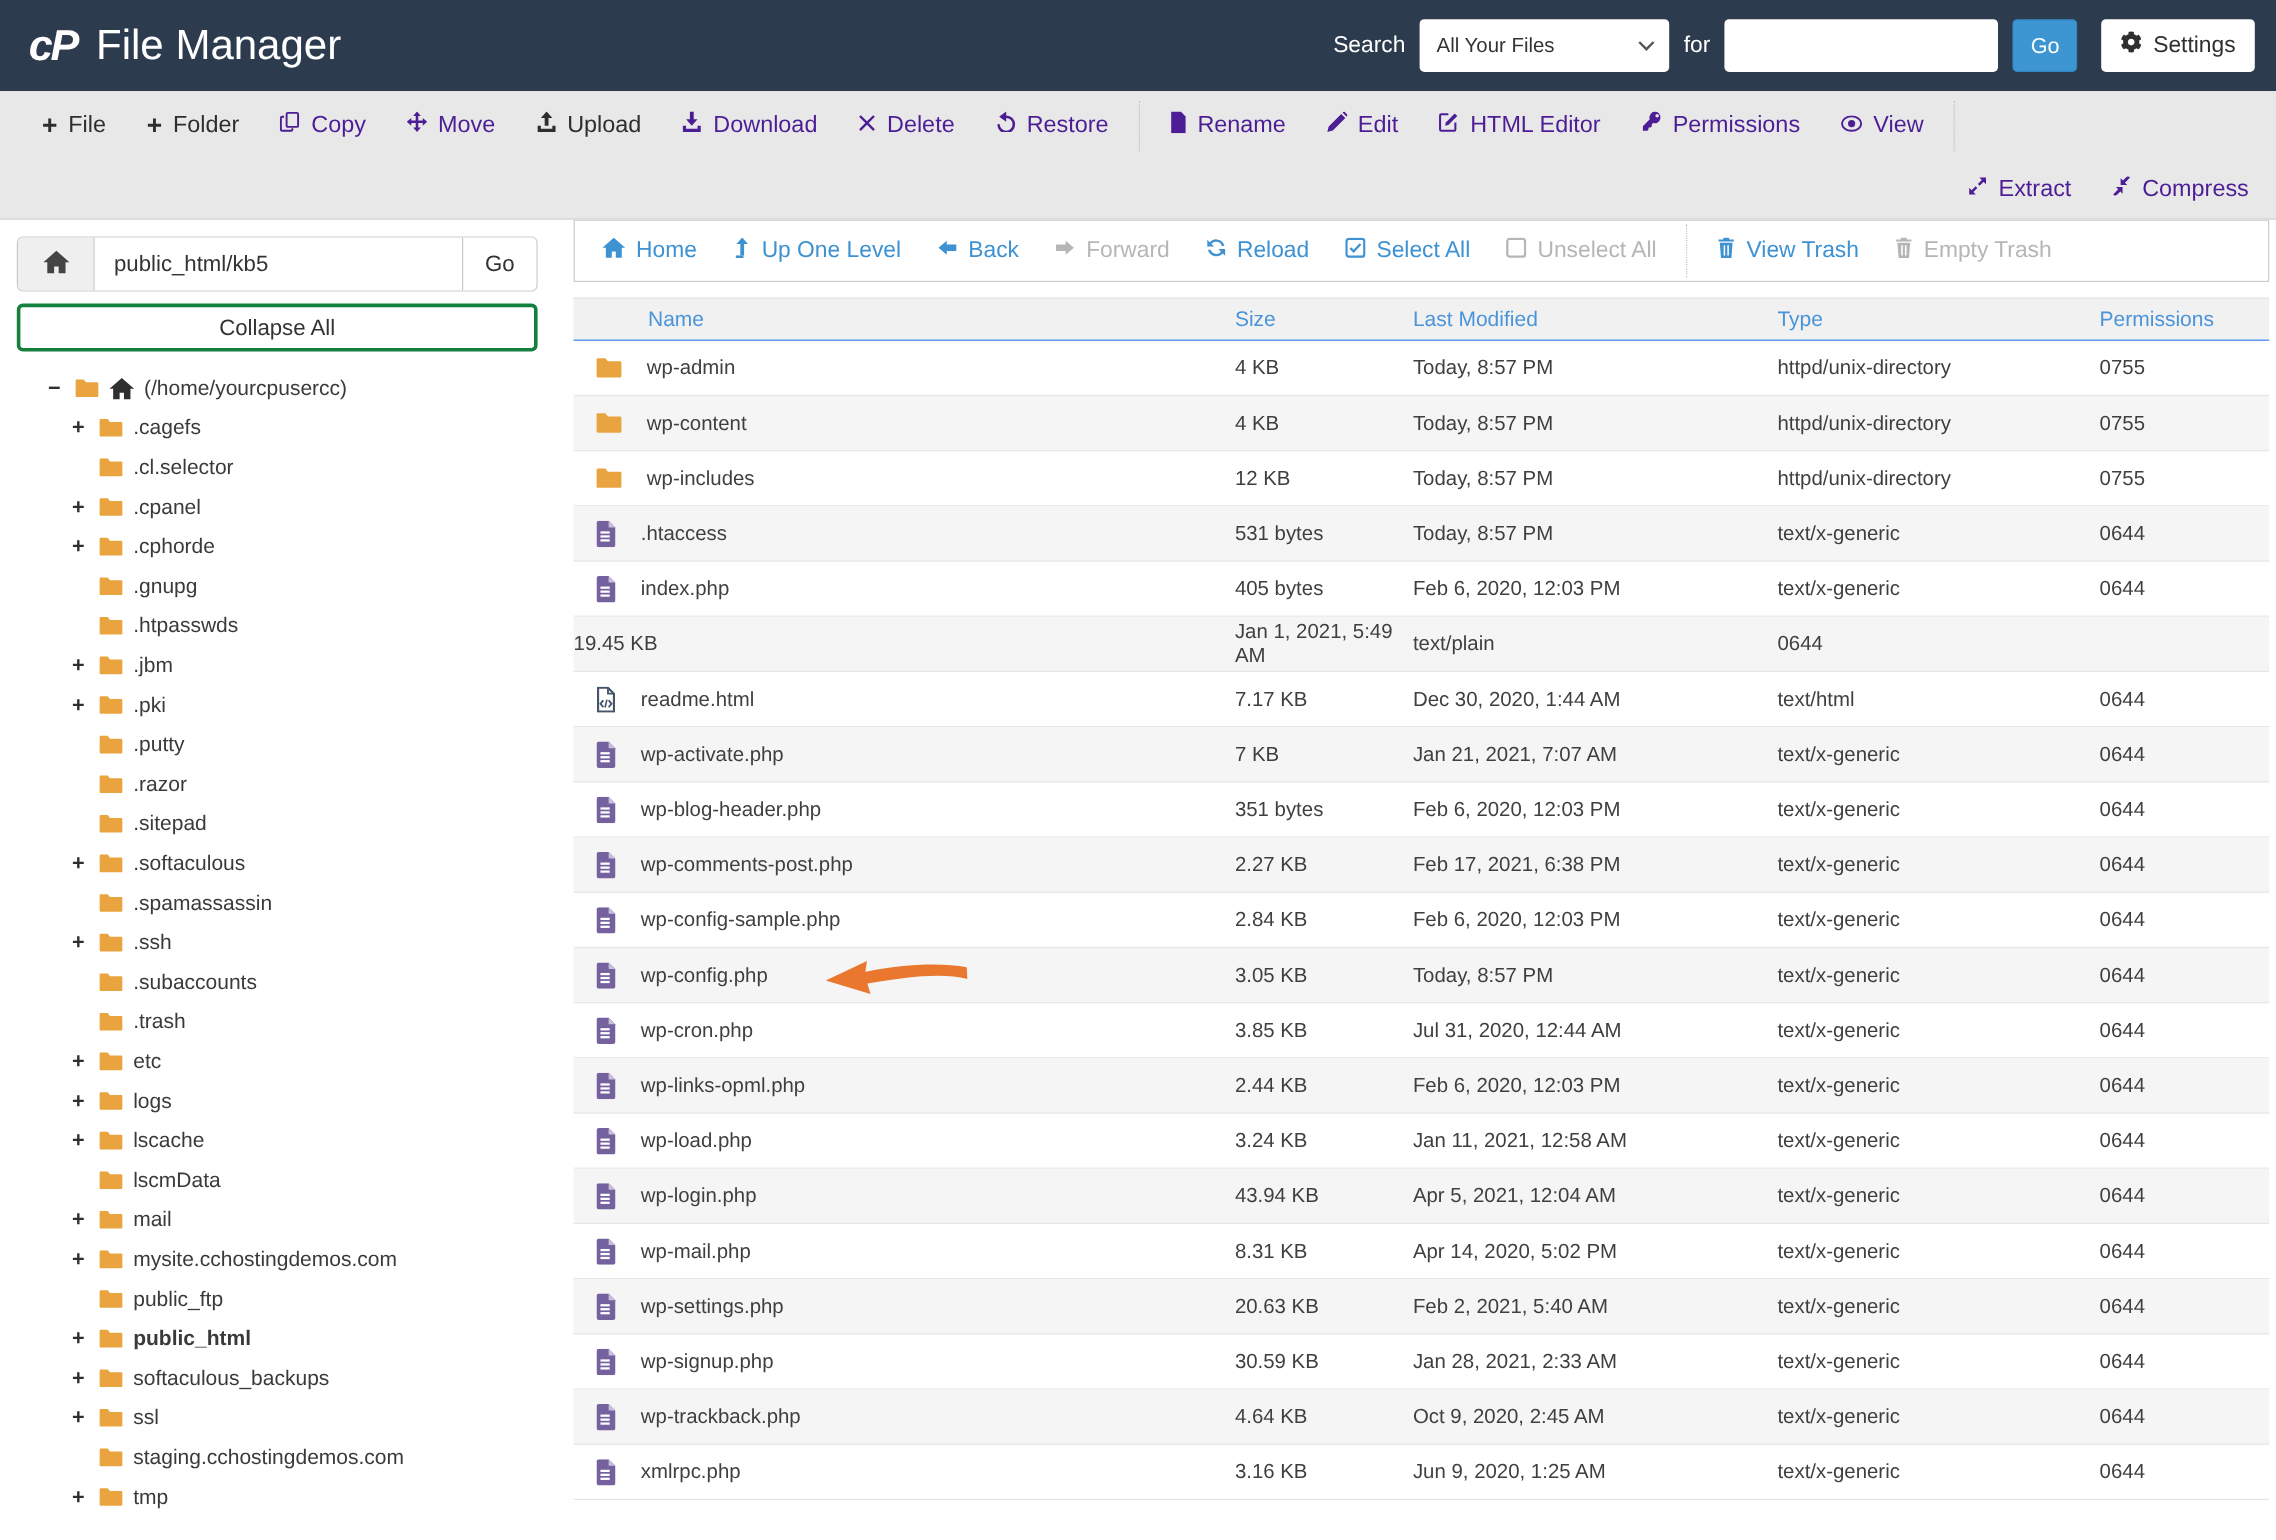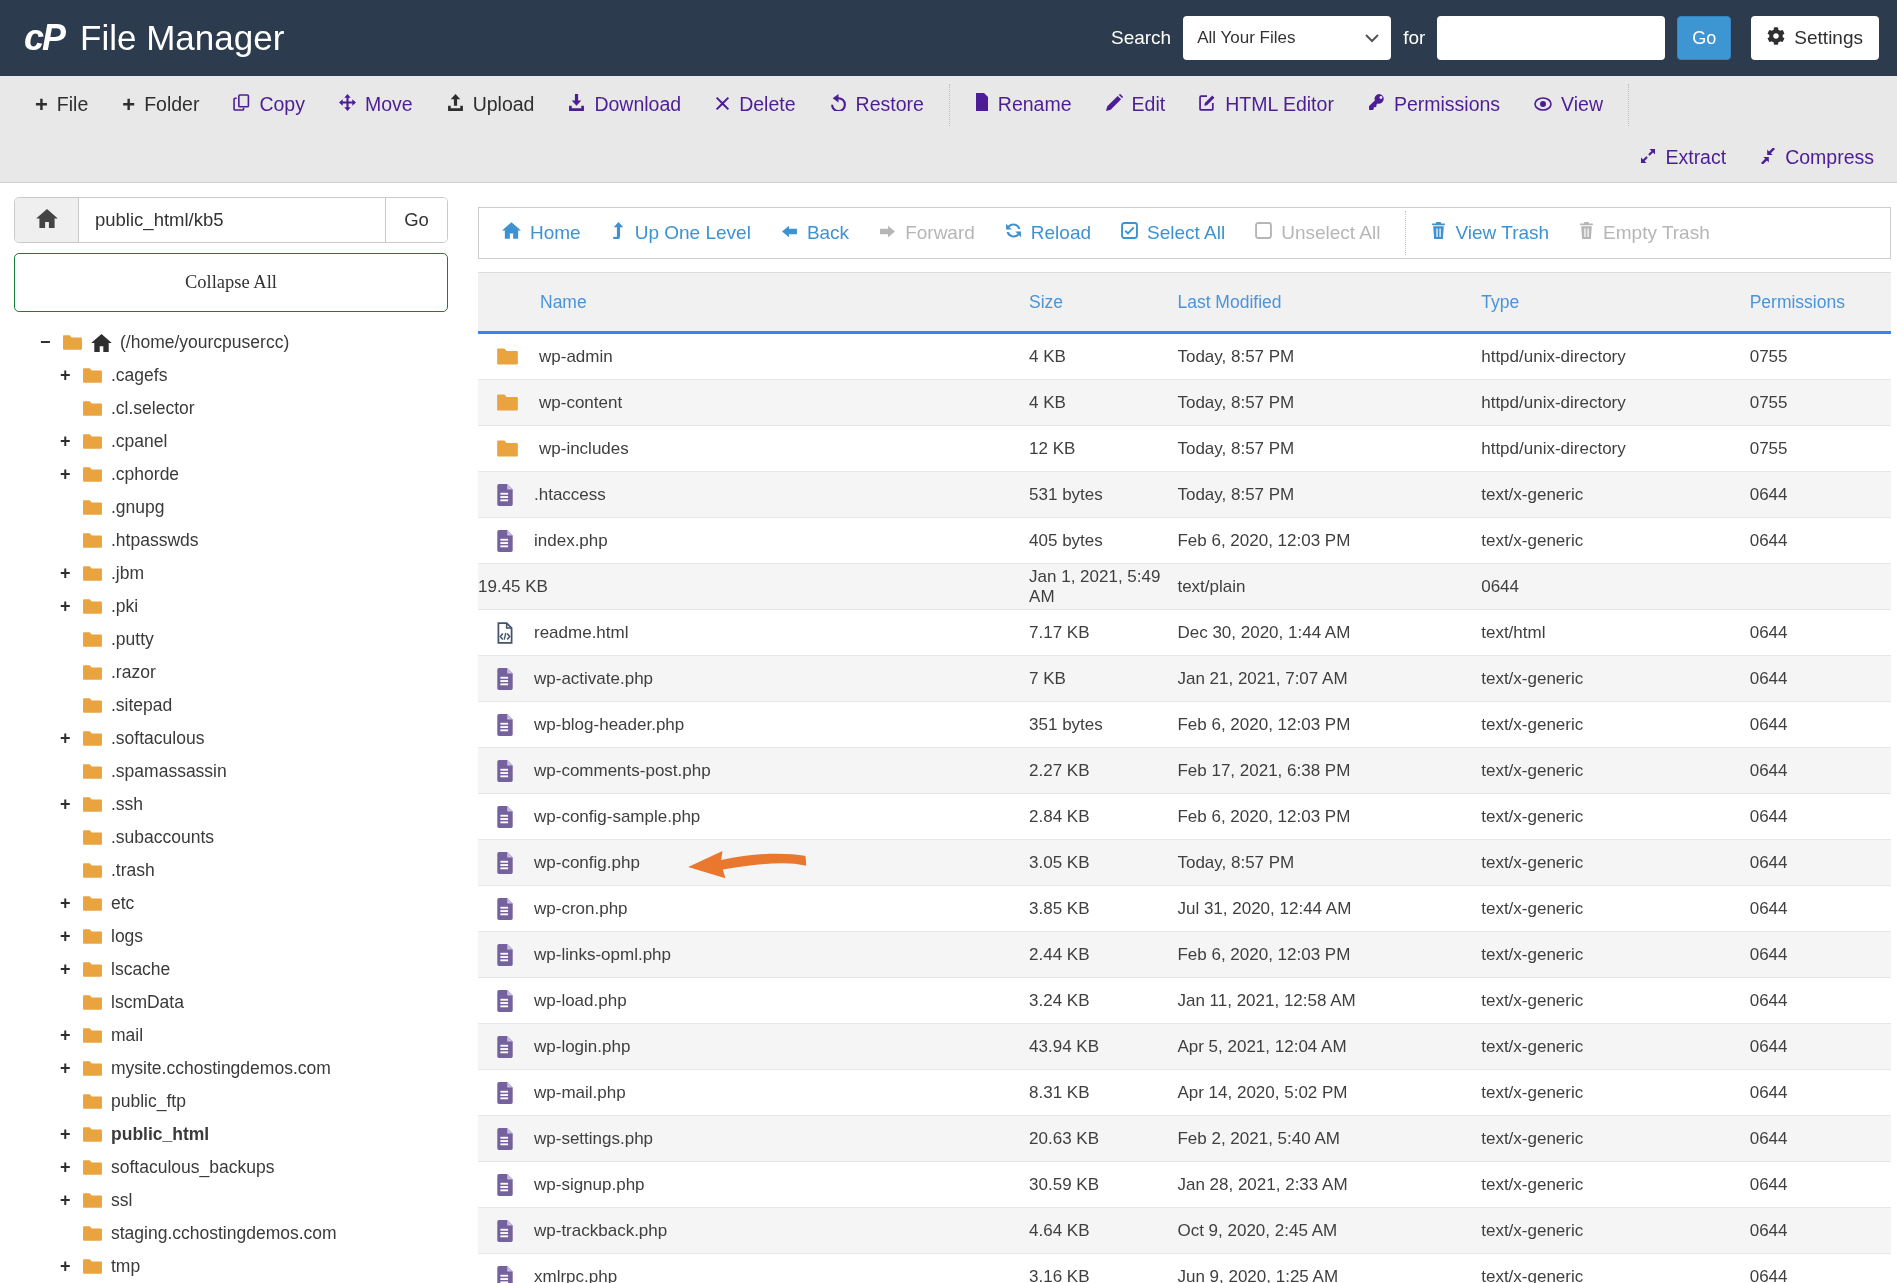--- a/index.html
+++ b/index.html
@@ -45,47 +45,47 @@
   
   #sidebar { width: 462px; flex: 0 0 462px; padding: 14px 14px 0 14px; }
   .path-group { display: flex; height: 46px; border: 1px solid #c9c9c9; border-radius: 5px;
     overflow: hidden; background: #fff; }
   .home-btn { width: 64px; background: #efefef; border: none; border-right: 1px solid #c9c9c9;
     display: flex; align-items: center; justify-content: center; cursor: pointer; color: #444; }
   .path-input { flex: 1; border: none; outline: none; font-size: 18.5px; color: #333;
     padding: 0 16px; font-family: inherit; }
   .path-go { width: 62px; background: #fff; border: none; border-left: 1px solid #c9c9c9;
     font-size: 18.5px; color: #333; cursor: pointer; font-family: inherit; }
-  .collapse-btn { width: 100%; height: 59px; margin-top: 10px; background: #fff;
-    border: 1px solid #15803d; border-radius: 5px; font-size: 18.5px; color: #333;
-    cursor: pointer; font-family: Liberation Serif, serif; }
+  .collapse-btn { width: 100%; height: 40px; margin-top: 10px; background: #fff;
+    border: 3px solid #15803d; border-radius: 5px; font-size: 18.5px; color: #333;
+    cursor: pointer; font-family: Liberation Sans, sans-serif; }
   #tree { list-style: none; margin-top: 14px; }
   .tree-item { height: 33px; display: flex; align-items: center; padding-left: 46px;
     font-size: 17.5px; color: #3a3a3a; cursor: pointer; white-space: nowrap; }
   .tree-item.root { padding-left: 26px; }
   .tree-item.bold .lbl { font-weight: bold; }
   .tree-item .toggle { width: 22px; font-weight: bold; font-size: 18px; color: #2e2e2e;
     flex: 0 0 22px; }
   .tree-item .folder-ico { margin-right: 8px; display: inline-flex; }
   .tree-item .home-ico { margin-right: 8px; display: inline-flex; color: #2f2f2f; }
 
   
-  #filepane { flex: 1; padding: 24px 6px 0 16px; }
+  #filepane { flex: 1; padding: 0 6px 0 16px; }
   .nav-bar { height: 52px; border: 1px solid #ccc; background: #fff; display: flex;
     align-items: center; padding: 0 8px; }
   .nav-btn { display: flex; align-items: center; gap: 9px; font-size: 19px; color: #3e92d2;
     background: none; border: none; cursor: pointer; padding: 0 15px;
     font-family: inherit; white-space: nowrap; }
   .nav-btn.disabled { color: #b6b6b6; cursor: default; }
   .nav-div { border-left: 1px dotted #c4c4c4; height: 44px; margin: 0 10px; }
 
   .file-table { margin-top: 13px; border-top: 1px solid #ddd; }
   .thead, .trow { display: grid;
     grid-template-columns: 39% 10.5% 21.5% 19% 10%; align-items: center; }
-  .thead { background: #f1f1f1; height: 61px; border-bottom: 3px solid #3b82f6; }
+  .thead { background: #f1f1f1; height: 35px; border-bottom: 1px solid #3b82f6; }
   .thead .th { font-size: 17.5px; color: #4a94d9; cursor: pointer; }
   .thead .th.name { padding-left: 62px; }
   .trow { height: 46px; border-bottom: 1px solid #e6e6e6; font-size: 17px; color: #3f3f3f; }
   .trow.alt { background: #f5f5f5; }
   .cell-name { display: flex; align-items: center; padding-left: 18px; gap: 20px; }
   .trow .ico { display: none; align-items: center; }
   .trow.ico-folder .ico.folder { display: inline-flex; }
   .trow.ico-doc .ico.doc { display: inline-flex; }
   .trow.ico-code .ico.code { display: inline-flex; }
   .annot-arrow { margin-left: 28px; display: inline-flex; transform: rotate(-4deg); }

